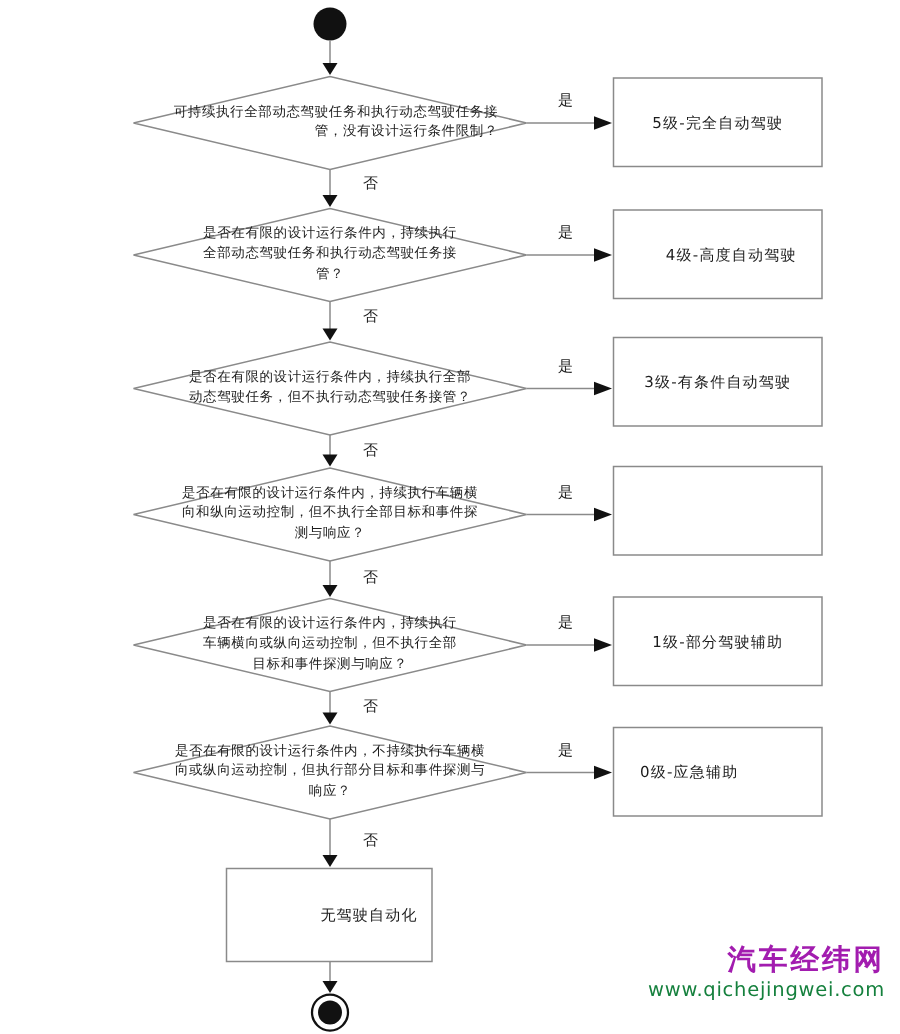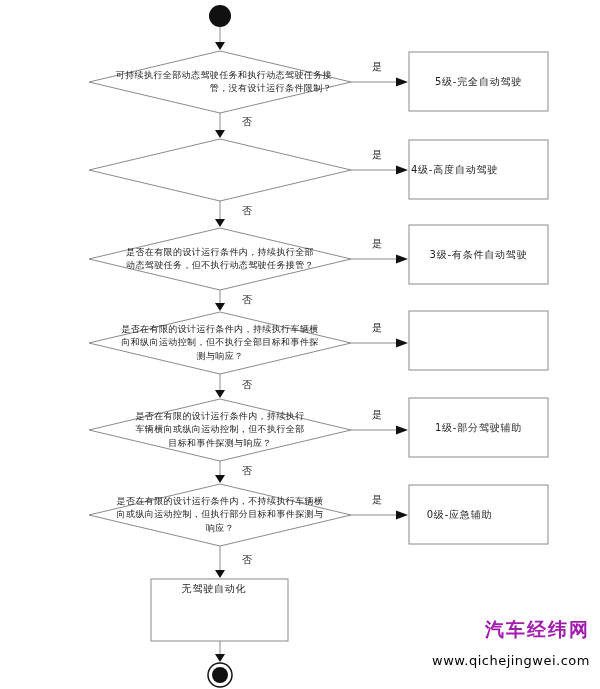--- a/index.html
+++ b/index.html
@@ -5,21 +5,21 @@
   html,body{margin:0;padding:0;background:#ffffff;}
   body{font-family:"DejaVu Sans","Liberation Sans",sans-serif;}
   .canvas{position:relative;width:600px;height:689px;background:#ffffff;overflow:hidden;}
   .canvas svg{position:absolute;left:0;top:0;}
   .txt{position:absolute;color:#1c1c1c;display:flex;align-items:center;justify-content:center;text-align:center;}
   .diamond-text{font-size:9px;line-height:1.5;letter-spacing:0.4px;}
   .level-text{font-size:10px;letter-spacing:0.8px;}
   .edge-label{position:absolute;font-size:10px;color:#1c1c1c;}
   .watermark{position:absolute;right:10px;bottom:20px;text-align:right;line-height:1.25;}
   .wm-name{font-size:19px;font-weight:bold;color:#a21caf;letter-spacing:2px;font-family:"DejaVu Sans","Liberation Sans",sans-serif;}
-  .wm-url{font-size:13px;color:#000000;letter-spacing:0.5px;margin-top:11px;}
+  .wm-url{font-size:13px;color:#15803d;letter-spacing:0.5px;}
 </style>
 </head>
 <body>
 
 <div class="canvas">
 
   <svg width="600" height="689" viewBox="0 0 600 689">
 
     <circle cx="220" cy="16" r="11" fill="#111111"></circle>
 
@@ -75,31 +75,32 @@
       <rect x="409" y="398" width="139" height="59"></rect>
       <rect x="409" y="485" width="139" height="59"></rect>
       <rect x="151" y="579" width="137" height="62"></rect>
     </g>
 
     <circle cx="220" cy="675" r="12" fill="none" stroke="#111111" stroke-width="1.5"></circle>
     <circle cx="220" cy="675" r="8" fill="#111111"></circle>
   </svg>
 
   <div class="txt diamond-text" style="left:108px;top:56px;width:224px;height:52px;text-align:right;">可持续执行全部动态驾驶任务和执行动态驾驶任务接管，没有设计运行条件限制？</div>
+  <div class="txt diamond-text" style="left:135px;top:142px;width:170px;height:56px;">是否在有限的设计运行条件内，持续执行全部动态驾驶任务和执行动态驾驶任务接管？</div>
   <div class="txt diamond-text" style="left:125px;top:231px;width:190px;height:56px;">是否在有限的设计运行条件内，持续执行全部动态驾驶任务，但不执行动态驾驶任务接管？</div>
   <div class="txt diamond-text" style="left:131px;top:402px;width:178px;height:56px;">是否在有限的设计运行条件内，持续执行车辆横向或纵向运动控制，但不执行全部目标和事件探测与响应？</div>
   <div class="txt diamond-text" style="left:120px;top:315px;width:200px;height:56px;">是否在有限的设计运行条件内，持续执行车辆横向和纵向运动控制，但不执行全部目标和事件探测与响应？</div>
   <div class="txt diamond-text" style="left:115px;top:487px;width:210px;height:56px;">是否在有限的设计运行条件内，不持续执行车辆横向或纵向运动控制，但执行部分目标和事件探测与响应？</div>
 
   <div class="txt level-text" style="left:409px;top:52px;width:139px;height:59px;">5级-完全自动驾驶</div>
-  <div class="txt level-text" style="left:391px;top:140px;width:127px;height:59px;">4级-高度自动驾驶</div>
+  <div class="txt level-text" style="left:424px;top:140px;width:127px;height:59px;">4级-高度自动驾驶</div>
   <div class="txt level-text" style="left:409px;top:225px;width:139px;height:59px;">3级-有条件自动驾驶</div>
   <div class="txt level-text" style="left:409px;top:398px;width:139px;height:59px;">1级-部分驾驶辅助</div>
   <div class="txt level-text" style="left:390px;top:485px;width:139px;height:59px;">0级-应急辅助</div>
-  <div class="txt level-text" style="left:151px;top:558px;width:126px;height:62px;">无驾驶自动化</div>
+  <div class="txt level-text" style="left:151px;top:579px;width:126px;height:62px;padding-left:32px;">无驾驶自动化</div>
 
   <div class="edge-label" style="left:372px;top:60px;">是</div>
   <div class="edge-label" style="left:372px;top:148px;">是</div>
   <div class="edge-label" style="left:372px;top:237px;">是</div>
   <div class="edge-label" style="left:372px;top:321px;">是</div>
   <div class="edge-label" style="left:372px;top:408px;">是</div>
   <div class="edge-label" style="left:372px;top:493px;">是</div>
 
   <div class="edge-label" style="left:242px;top:115px;">否</div>
   <div class="edge-label" style="left:242px;top:204px;">否</div>

